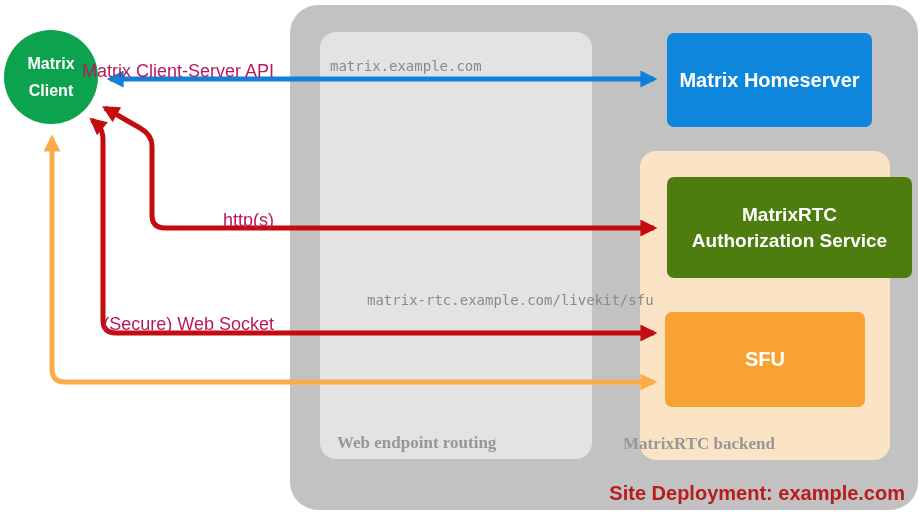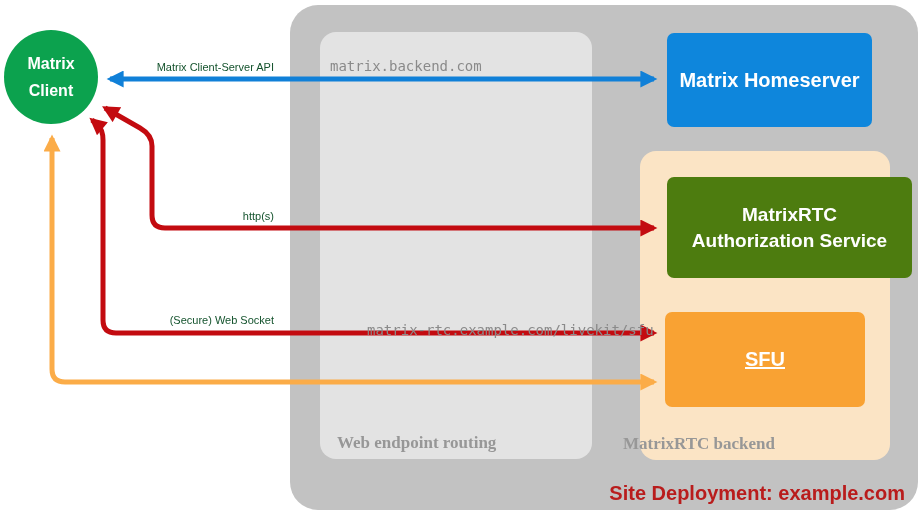--- a/index.html
+++ b/index.html
@@ -27,24 +27,24 @@
     color:#ffffff;font-weight:bold;font-size:16px;line-height:27px;padding:0 14px;box-sizing:border-box;
   }
   .arrows{position:absolute;left:0;top:0;width:921px;height:524px;pointer-events:none;}
   .endpoint{
     position:absolute;left:330px;
     font-family:"DejaVu Sans Mono","Liberation Mono",monospace;
     font-size:14px;color:#8a8a8a;white-space:nowrap;
   }
   .endpoint-0{top:58px;}
   .endpoint-1{top:205px;}
-  .endpoint-2{top:322px;padding-left:37px;}
+  .endpoint-2{top:292px;padding-left:37px;}
   .conn-label{
     position:absolute;right:647px;
-    font-size:11px;color:#14532d;white-space:nowrap;text-align:left;
+    font-size:18px;color:#be185d;white-space:nowrap;text-align:left;
   }
   .conn-label-0{top:61px;}
   .conn-label-1{top:210px;}
   .conn-label-2{top:314px;}
   .conn-label-3{top:364px;}
   .section-label{
     position:absolute;font-size:17px;font-weight:bold;color:#979797;white-space:nowrap;font-family:Liberation Serif, serif;
   }
   .routing-label{left:337px;top:433px;}
   .backend-label{left:623px;top:434px;}
@@ -61,21 +61,21 @@
   <div class="box main-box" style="background-color: rgb(194, 194, 194);"></div>
   <div class="box routing-box" style="background-color: rgb(227, 227, 227);"></div>
   <div class="box backend-box" style="background-color: rgb(251, 228, 197);"></div>
 
   <div class="node node-homeserver" style="background-color: rgb(14, 134, 220);">
     <span>Matrix Homeserver</span>
   </div>
   <div class="node node-auth" style="background-color: #4d7c0f;">
     <span>MatrixRTC Authorization Service</span>
   </div>
-  <div class="node node-sfu" style="background-color: rgb(249, 162, 51); text-decoration: underline;">
+  <div class="node node-sfu" style="background-color: rgb(249, 162, 51);">
     <span>SFU</span>
   </div>
   <div class="client-circle" style="background-color: rgb(12, 162, 78);">
     <span>Matrix Client</span>
   </div>
 
   <svg class="arrows" viewBox="0 0 921 524" xmlns="http://www.w3.org/2000/svg">
     <defs>
       <marker id="ah-blue" viewBox="0 0 10 10" refX="8" refY="5" markerWidth="3.6" markerHeight="3.4" orient="auto-start-reverse">
         <path d="M0 0 L10 5 L0 10 z" fill="#1080D8"></path>
@@ -86,21 +86,21 @@
       <marker id="ah-orange" viewBox="0 0 10 10" refX="8" refY="5" markerWidth="3.6" markerHeight="3.4" orient="auto-start-reverse">
         <path d="M0 0 L10 5 L0 10 z" fill="#FBAC48"></path>
       </marker>
     </defs>
     <path d="M110 79 H654" fill="none" stroke-width="5" marker-start="url(#ah-blue)" marker-end="url(#ah-blue)" stroke="#1080D8"></path>
     <path d="M105 108 L140 128 Q152 135 152 146 L152 215 Q152 228 165 228 H654" fill="none" stroke-width="5" marker-start="url(#ah-red)" marker-end="url(#ah-red)" stroke="#C30B10"></path>
     <path d="M92 120 L98 125 Q103 130 103 140 L103 320 Q103 333 116 333 H654" fill="none" stroke-width="5" marker-start="url(#ah-red)" marker-end="url(#ah-red)" stroke="#C30B10"></path>
     <path d="M52 138 L52 369 Q52 382 65 382 H654" fill="none" stroke-width="5" marker-start="url(#ah-orange)" marker-end="url(#ah-orange)" stroke="#FBAC48"></path>
   </svg>
 
-  <div class="endpoint endpoint-0">matrix.backend.com</div>
+  <div class="endpoint endpoint-0">matrix.example.com</div>
   <div class="endpoint endpoint-2">matrix-rtc.example.com/livekit/sfu</div>
 
   <div class="conn-label conn-label-0">Matrix Client-Server API</div>
   <div class="conn-label conn-label-1">http(s)</div>
   <div class="conn-label conn-label-2">(Secure) Web Socket</div>
 
   <div class="section-label routing-label">Web endpoint routing</div>
   <div class="section-label backend-label">MatrixRTC backend</div>
   <div class="site-label">Site Deployment: example.com</div>
 

